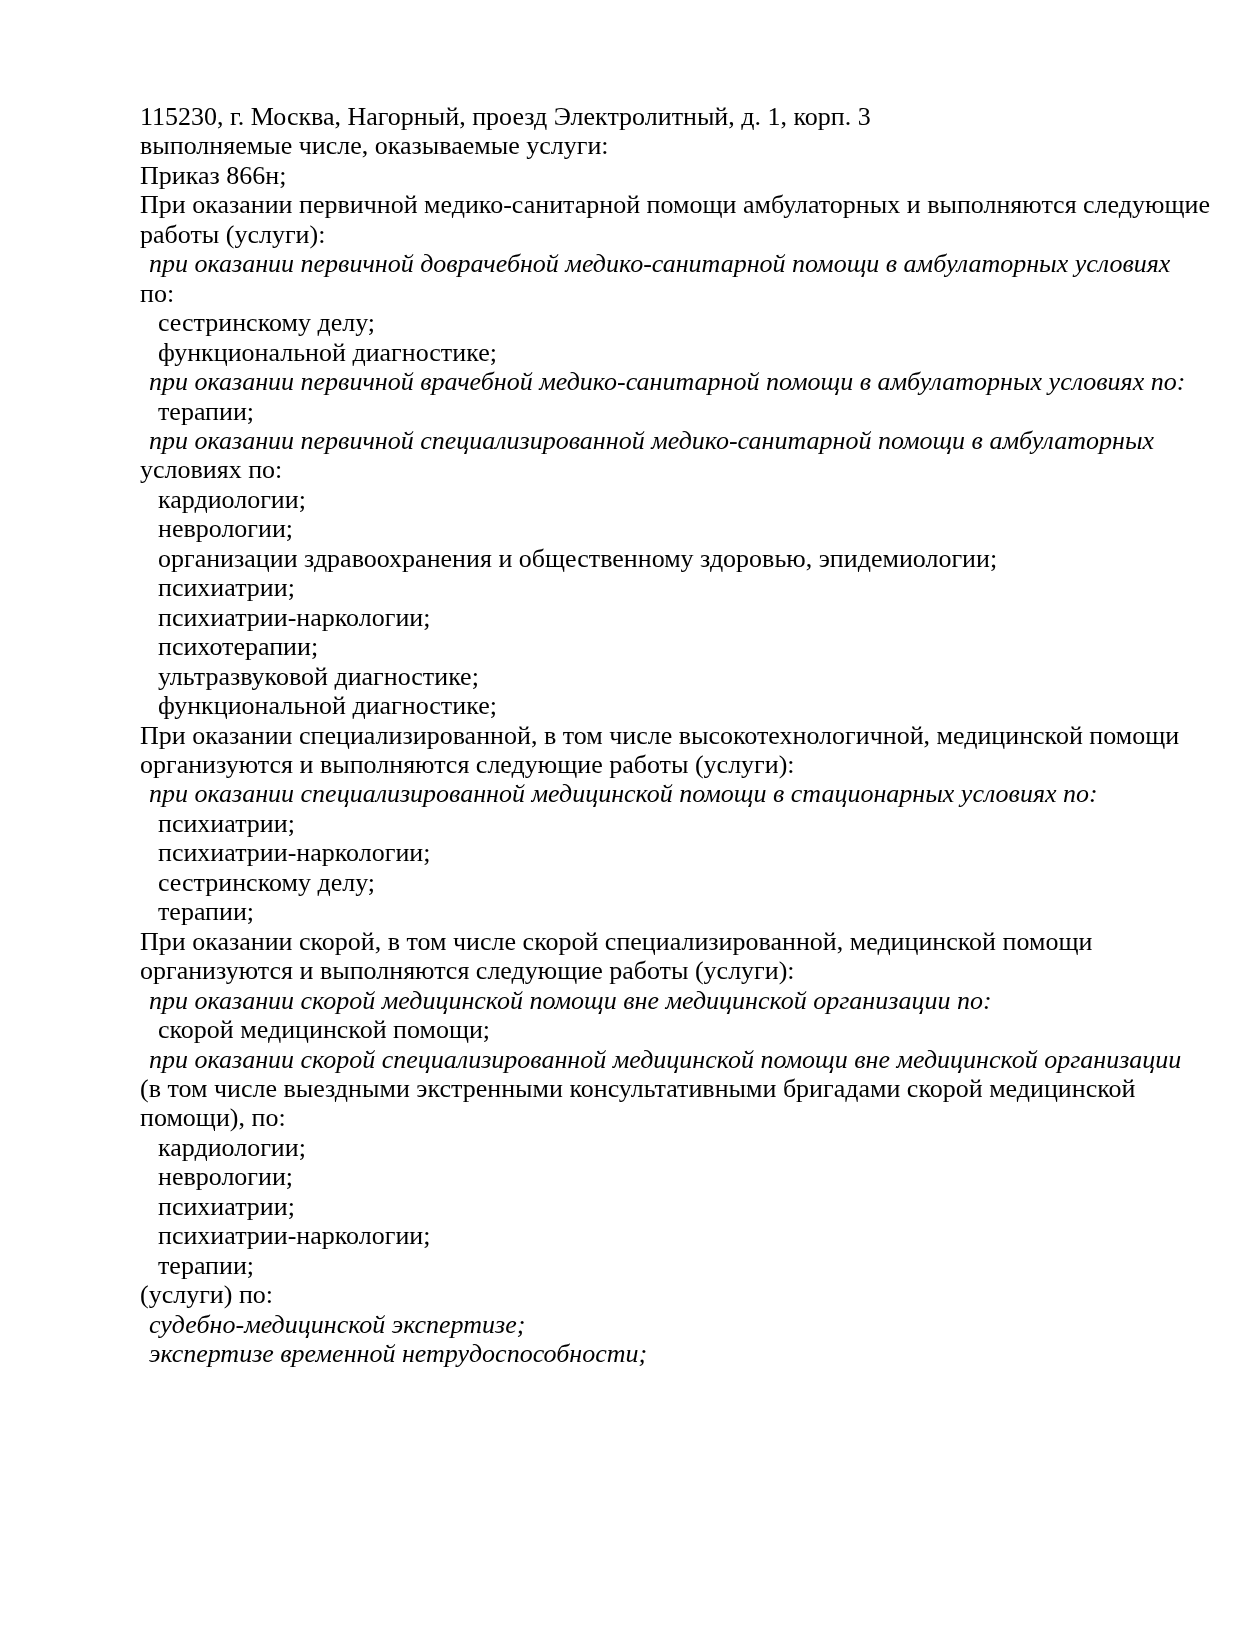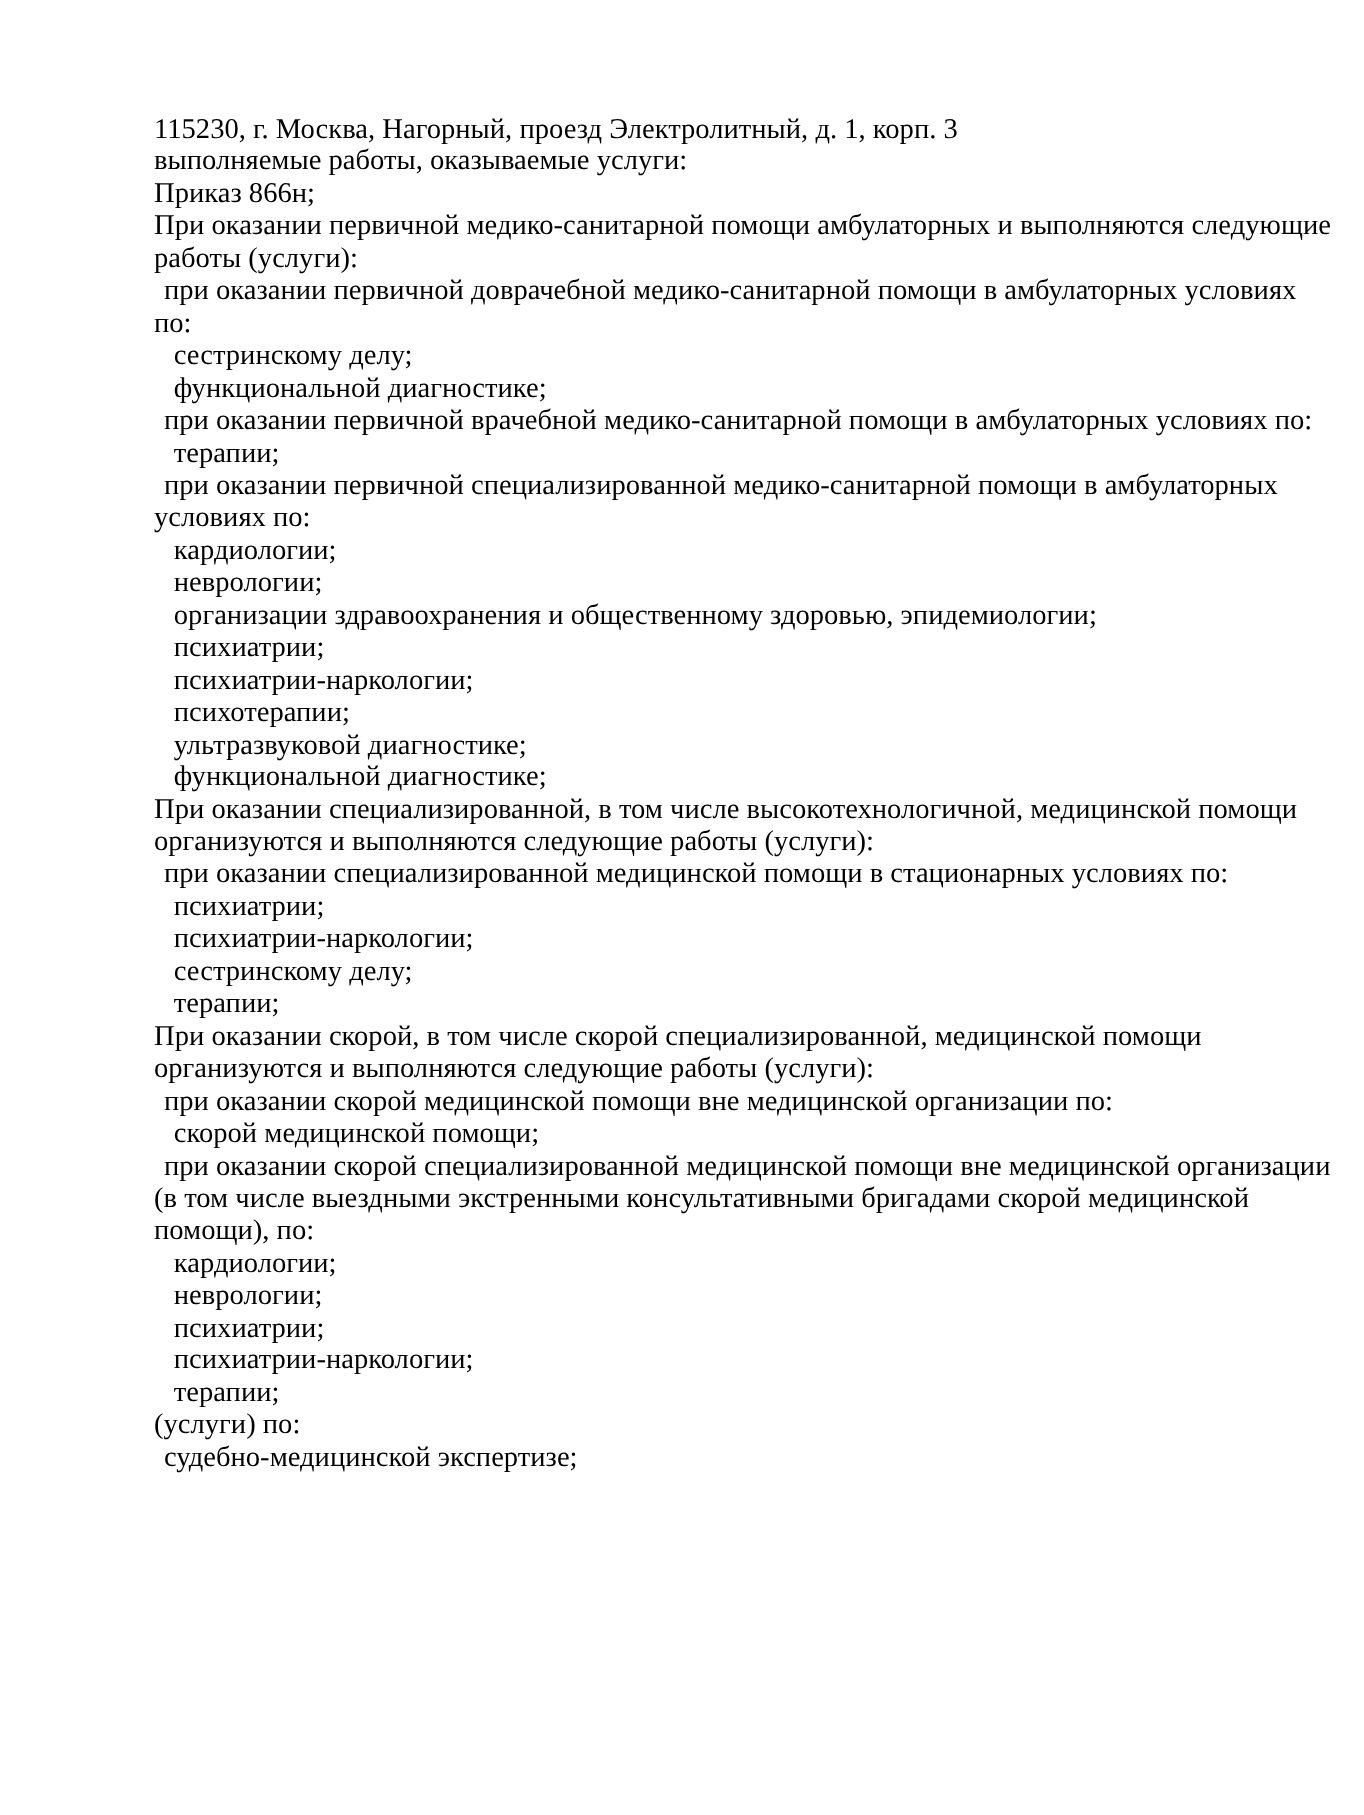--- a/index.html
+++ b/index.html
@@ -18,29 +18,29 @@
   .doc {
     position: absolute;
     top: 102px;
     left: 140px;
     font-size: 26px;
     line-height: 29.45px;
     white-space: nowrap;
   }
   .line { white-space: nowrap; }
   .l0 { padding-left: 0; }
-  .l1 { padding-left: 9px; }
+  .l1 { padding-left: 9px; font-style: italic; }
   .l2 { padding-left: 18px; }
 </style>
 </head>
 <body>
 
 <div class="doc">
   <div class="line l0">115230, г. Москва, Нагорный, проезд Электролитный, д. 1, корп. 3</div>
-  <div class="line l0">выполняемые работы, оказываемые услуги:</div>
+  <div class="line l0">выполняемые числе, оказываемые услуги:</div>
   <div class="line l0">Приказ 866н;</div>
   <div class="line l0">При оказании первичной медико-санитарной помощи амбулаторных и выполняются следующие</div>
   <div class="line l0">работы (услуги):</div>
   <div class="line l1">при оказании первичной доврачебной медико-санитарной помощи в амбулаторных условиях</div>
   <div class="line l0">по:</div>
   <div class="line l2">сестринскому делу;</div>
   <div class="line l2">функциональной диагностике;</div>
   <div class="line l1">при оказании первичной врачебной медико-санитарной помощи в амбулаторных условиях по:</div>
   <div class="line l2">терапии;</div>
   <div class="line l1">при оказании первичной специализированной медико-санитарной помощи в амбулаторных</div>
@@ -67,13 +67,14 @@
   <div class="line l1">при оказании скорой специализированной медицинской помощи вне медицинской организации</div>
   <div class="line l0">(в том числе выездными экстренными консультативными бригадами скорой медицинской</div>
   <div class="line l0">помощи), по:</div>
   <div class="line l2">кардиологии;</div>
   <div class="line l2">неврологии;</div>
   <div class="line l2">психиатрии;</div>
   <div class="line l2">психиатрии-наркологии;</div>
   <div class="line l2">терапии;</div>
   <div class="line l0">(услуги) по:</div>
   <div class="line l1">судебно-медицинской экспертизе;</div>
+  <div class="line l1">экспертизе временной нетрудоспособности;</div>
 </div>
 
 </body></html>

